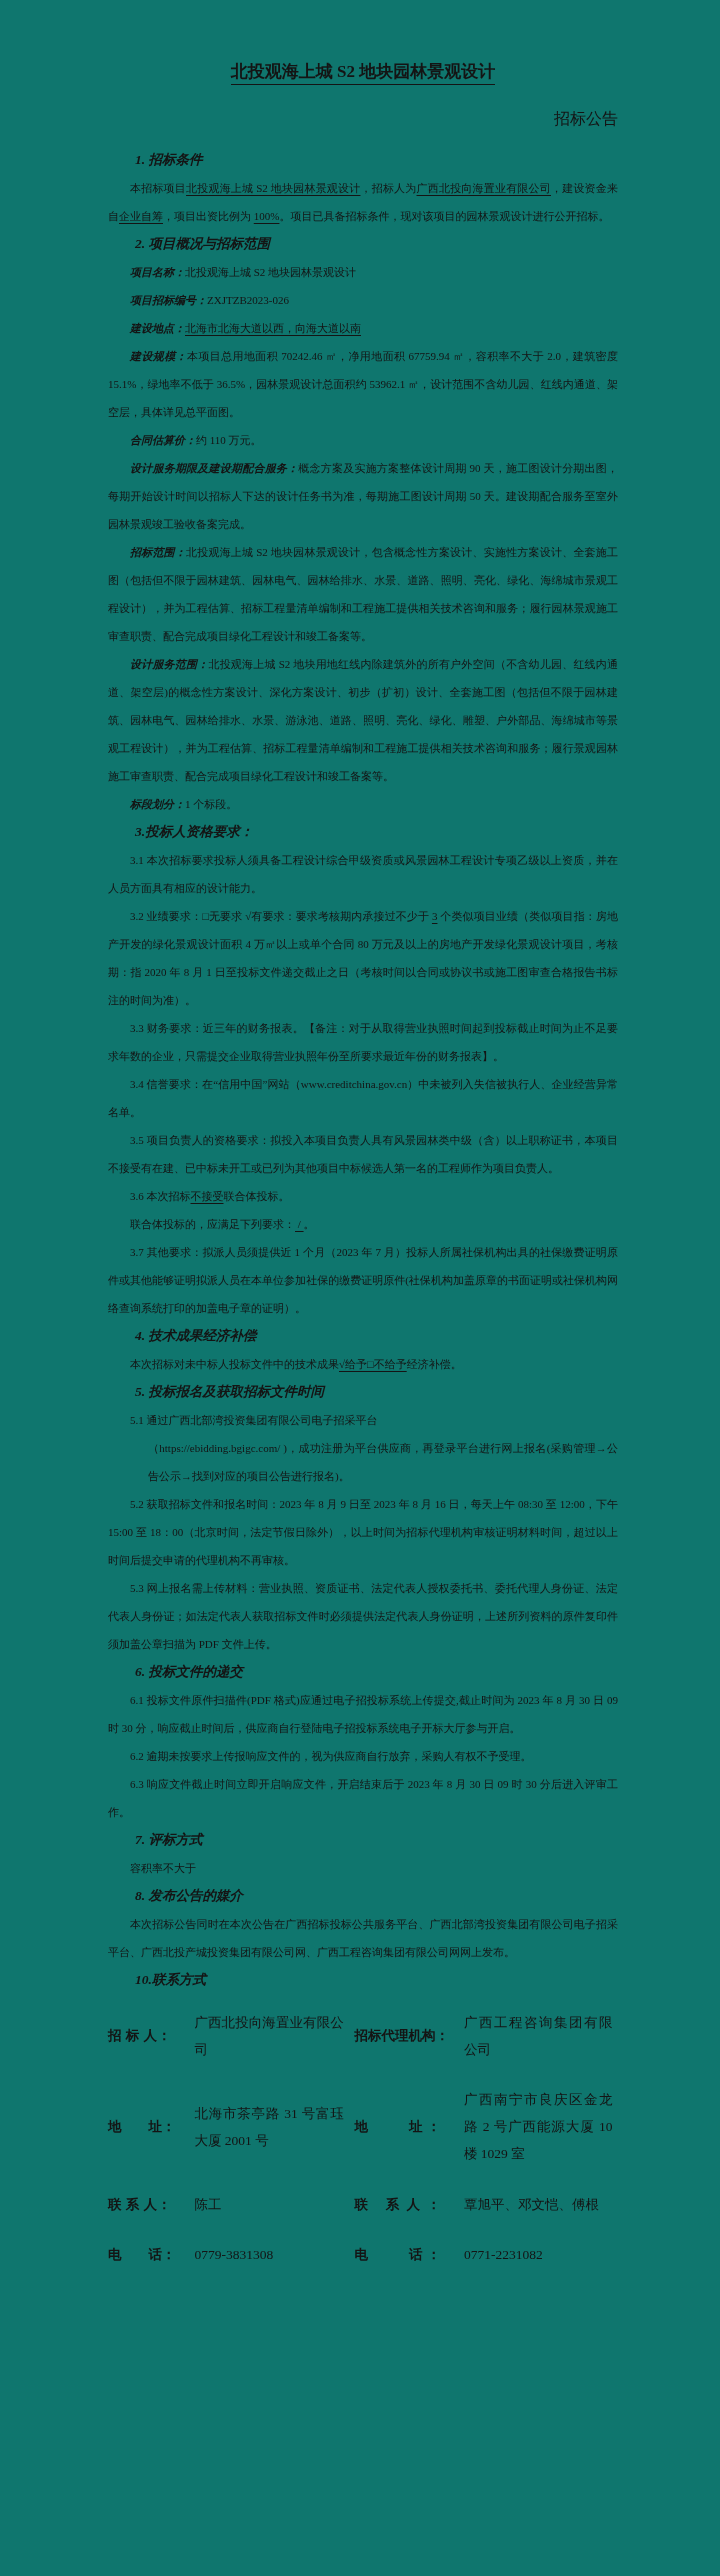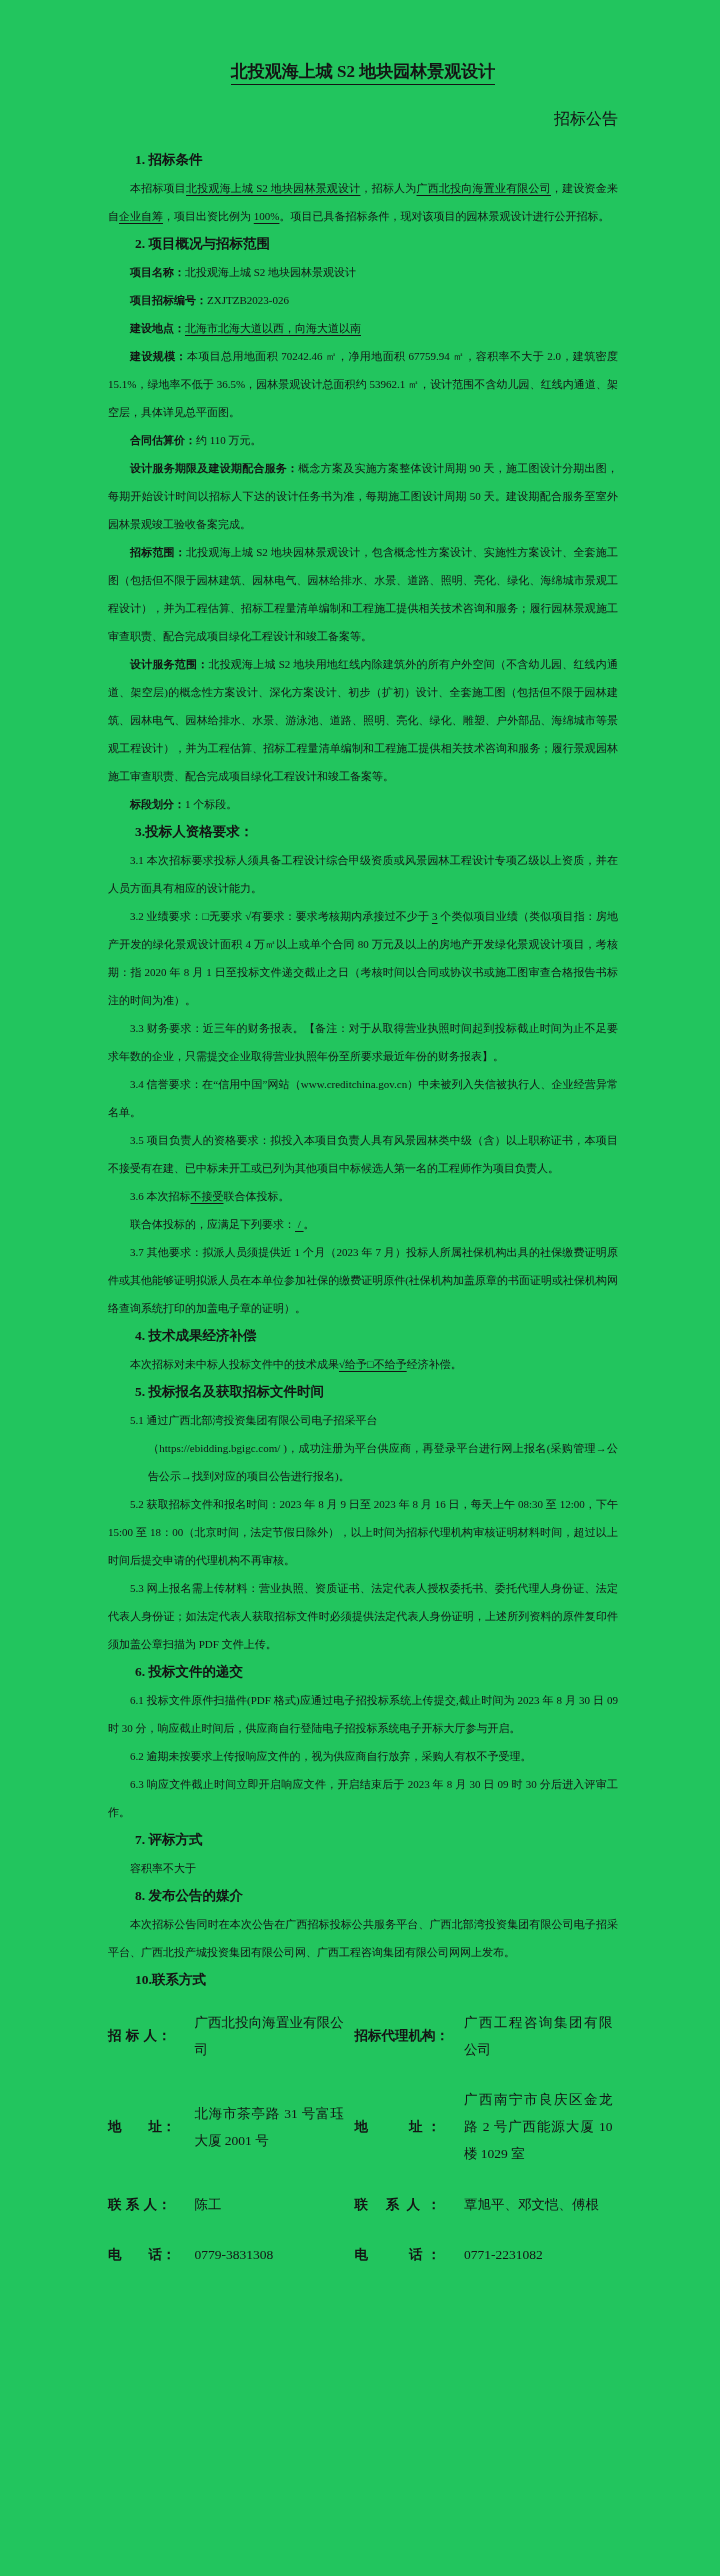--- a/index.html
+++ b/index.html
@@ -1,30 +1,30 @@
 <!DOCTYPE html>
 <html style="font-size:14.4px"><head>
 <meta charset="utf-8">
 <style>
   html,body{margin:0;padding:0;background:#f2f2f2;}
   .page{
     width:721px;height:2576px;box-sizing:border-box;
-    margin:0 auto;background:#22c55e;color:#141414;
+    margin:0 auto;background:#0f766e;color:#141414;
     padding:58px 103px 0 108px;
     font-family:"Liberation Serif","DejaVu Serif",serif;
     overflow:hidden;
   }
   .title{text-align:center;font-size:17px;font-weight:bold;line-height:27px;margin-bottom:20px;}
   .title .t-u{border-bottom:1.4px solid #141414;padding-bottom:2.7px;}
   .subtitle{text-align:right;font-size:16px;font-weight:normal;line-height:27px;margin-bottom:14.4px;}
   p{margin:0;}
   .h{font-size:13.5px;font-weight:bold;line-height:28px;text-indent:2em;text-align:justify;}
   .body{font-size:11px;line-height:28px;text-align:justify;text-indent:2em;}
   .body.noindent{text-indent:0;margin-left:40px;}
-  .b{font-weight:bold;}
+  .b{font-weight:bold;font-style:italic;}
   .u{text-decoration:underline;text-underline-offset:2.7px;}
   .contact{
     display:grid;
     grid-template-columns:63px 162px 86px 161px;
     column-gap:10.8px;row-gap:23.4px;
     margin-top:14.4px;font-size:13.5px;line-height:27px;align-items:center;
   }
   .clabel{text-align:justify;text-align-last:justify;white-space:nowrap;font-weight:bold;}
   .cvalue{padding-left:12.6px;text-align:justify;}
 </style>

